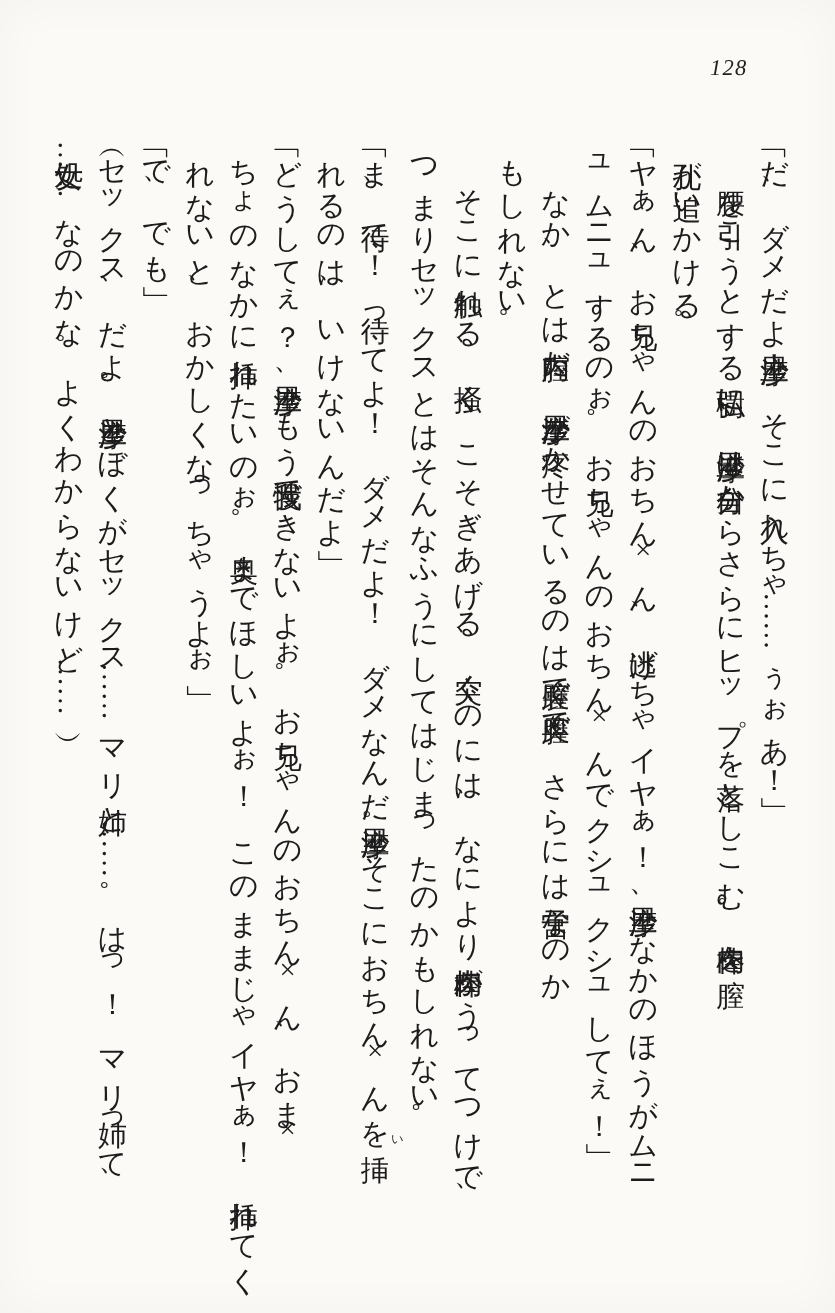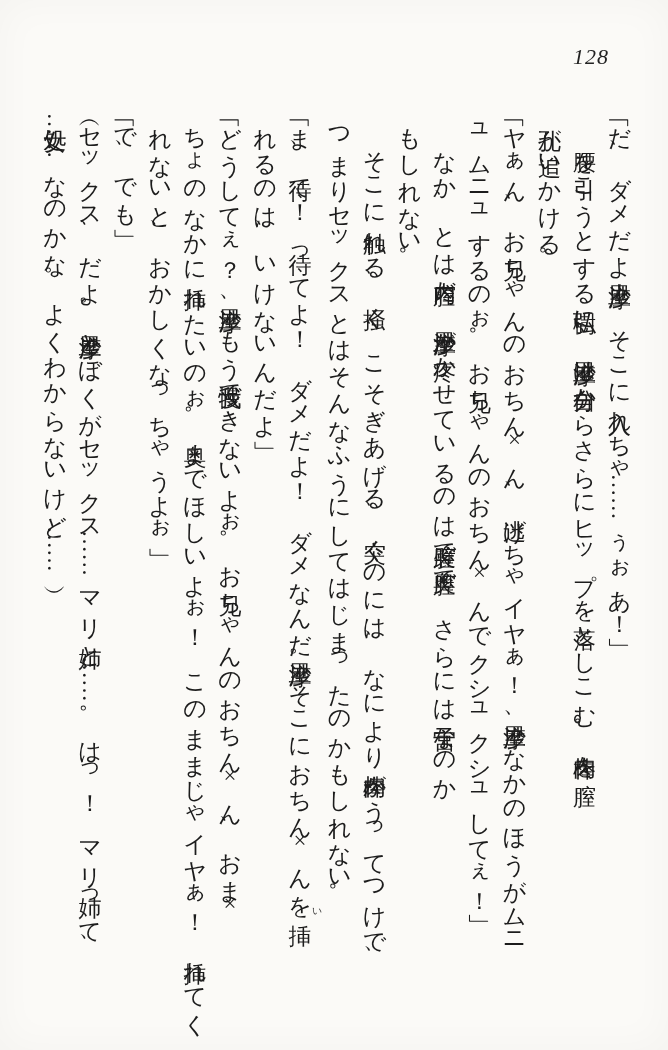--- a/index.html
+++ b/index.html
@@ -18,22 +18,21 @@
     position:relative;
     width:668px;height:1050px;
     background:var(--paper);
     box-shadow:inset 0 0 40px rgba(0,0,0,0.03);
   }
   .page-number{
     position:absolute;
     top:44px;
     left:568px;
     width:46px;
-    text-align:center;
-    font-size:22px;
+    font-size:18px;
     font-style:italic;
     letter-spacing:1px;
     color:#222;
   }
   .text-area{
     position:absolute;
     top:112px;
     right:31px;
     height:896px;
     writing-mode:vertical-rl;

